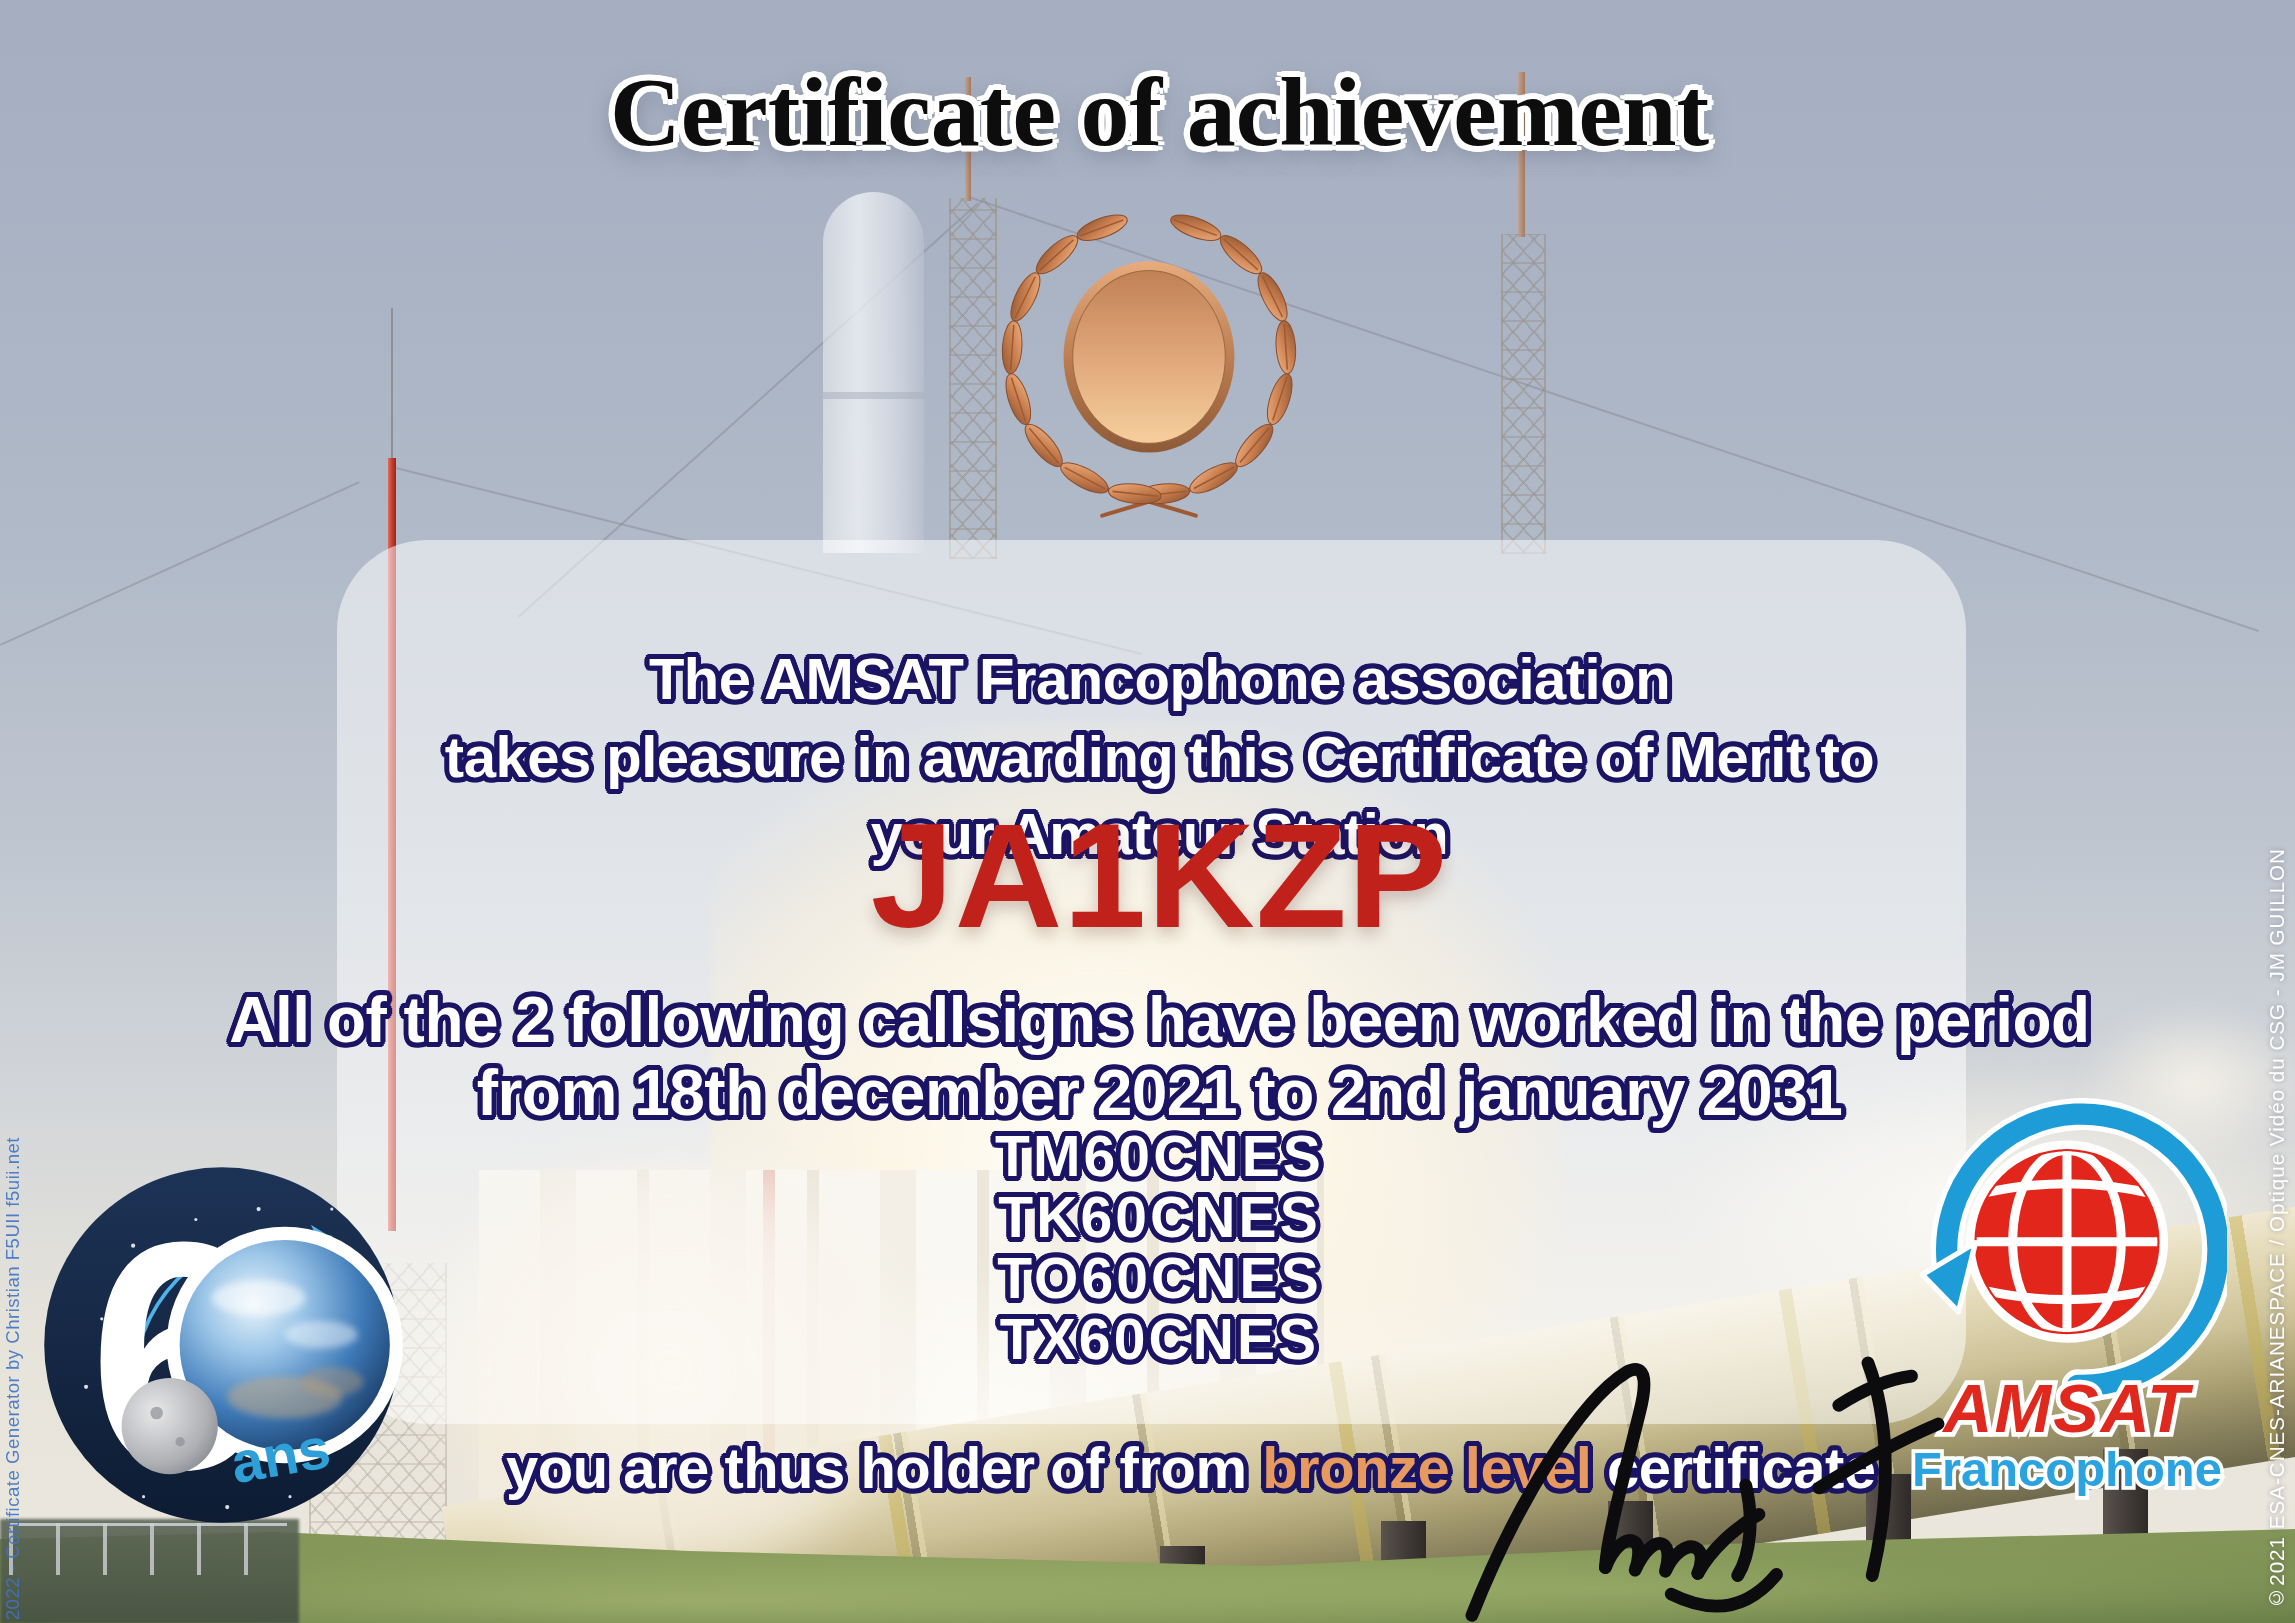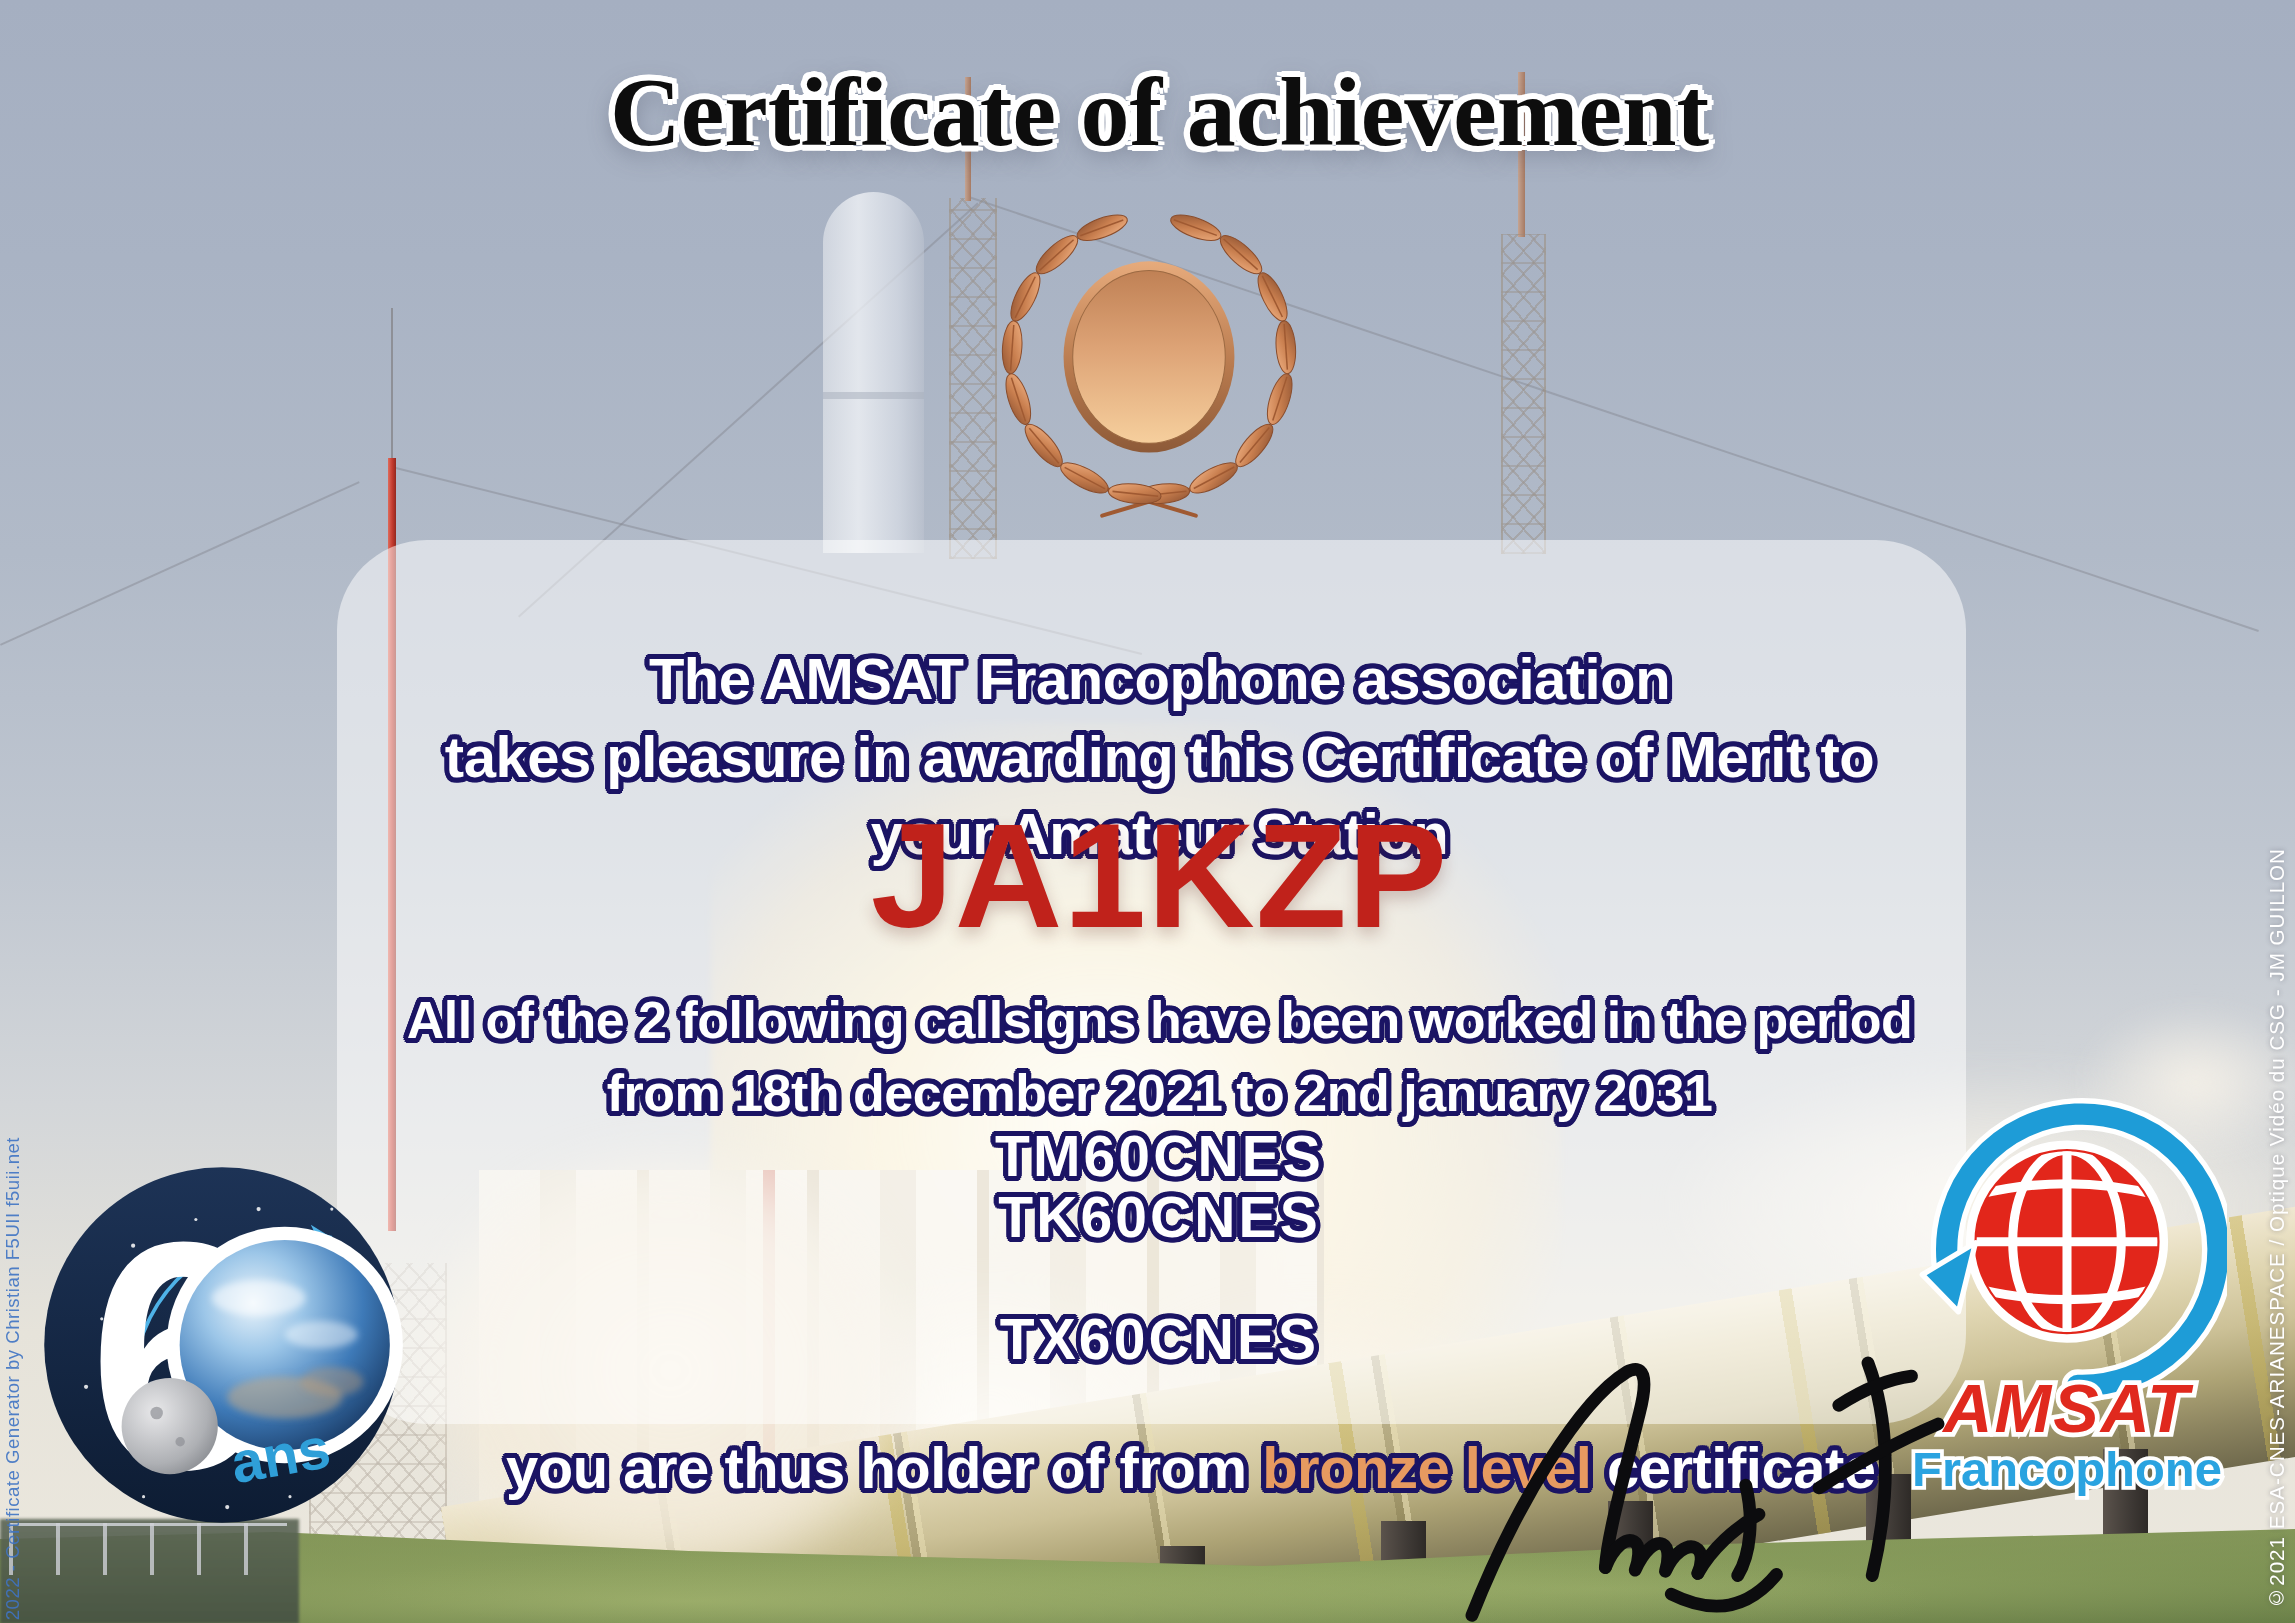--- a/index.html
+++ b/index.html
@@ -75,21 +75,21 @@
                      4.6px 4.6px 0 #fff,-4.6px 4.6px 0 #fff,4.6px -4.6px 0 #fff,-4.6px -4.6px 0 #fff,
                      0 8.2px 24px rgba(70,72,92,.55);}
   .onavy{color:#fff;font-weight:700;
          text-shadow:5.2px 0 0 #1b1464,-5.2px 0 0 #1b1464,0 5.2px 0 #1b1464,0 -5.2px 0 #1b1464,
                      3.6px 3.6px 0 #1b1464,-3.6px 3.6px 0 #1b1464,3.6px -3.6px 0 #1b1464,-3.6px -3.6px 0 #1b1464,
                      4.6px 2.1px 0 #1b1464,-4.6px 2.1px 0 #1b1464,4.6px -2.1px 0 #1b1464,-4.6px -2.1px 0 #1b1464,
                      2.1px 4.6px 0 #1b1464,-2.1px 4.6px 0 #1b1464,2.1px -4.6px 0 #1b1464,-2.1px -4.6px 0 #1b1464;margin-top:40px;}
   .intro{top:600px;font-size:58px;line-height:77px;letter-spacing:-0.5px;z-index:11;}
   .callsign{top:798px;font-size:149px;line-height:155px;font-weight:700;letter-spacing:1px;color:#c0221b;z-index:11;
             text-shadow:0 7.2px 15.5px rgba(90,30,25,.25);}
-  .worked{top:944px;font-size:52px;line-height:73px;letter-spacing:-0.5px;z-index:11;}
+  .worked{top:944px;font-size:64px;line-height:73px;letter-spacing:-0.5px;z-index:11;}
   .calllist{top:1085px;font-size:57px;line-height:61px;letter-spacing:3.1px;z-index:11;}
   .holder{top:1315px;font-size:58px;line-height:75px;letter-spacing:-0.5px;z-index:11;white-space:pre-wrap;}
   .holder .lvl{color:#e79a60;}
 
   
   .credit-r{right:6.2px;bottom:14.4px;z-index:14;writing-mode:vertical-rl;transform:rotate(180deg);
             font-size:20.6px;letter-spacing:1px;color:#ffffff;text-shadow:0 0 5.2px rgba(40,40,60,.4);}
   .credit-l{left:2.1px;bottom:4.1px;z-index:14;writing-mode:vertical-rl;transform:rotate(180deg);
             font-size:18.6px;letter-spacing:0.5px;color:#3f74c4;opacity:.9;}
 
@@ -186,20 +186,21 @@
   <div class="abs t-center onavy intro" style="top:678px;">takes pleasure in awarding this Certificate of Merit to</div>
   <div class="abs t-center onavy intro" style="top:755px;">your Amateur Station</div>
 
   <div class="abs t-center callsign">JA1KZP</div>
 
   <div class="abs t-center onavy worked" style="top:944px;">All of the 2 following callsigns have been worked in the period</div>
   <div class="abs t-center onavy worked" style="top:1017px;">from 18th december 2021 to 2nd january 2031</div>
 
   <div class="abs t-center onavy calllist" style="top:1086px;">TM60CNES</div>
   <div class="abs t-center onavy calllist" style="top:1147px;">TK60CNES</div>
+  <div class="abs t-center onavy calllist" style="top:1208px;">TO60CNES</div>
   <div class="abs t-center onavy calllist" style="top:1269px;">TX60CNES</div>
 
   <div class="abs t-center onavy holder">
     <span>you are thus holder of from </span><span class="lvl">bronze level</span><span> certificate</span>
   </div>
 
   <div class="svgbox" style="left:39px;top:1162px;width:366px;height:366px;">
     <svg viewBox="0 0 700 700" width="366" height="366">
       <defs>
         <radialGradient id="earthG" cx="0.35" cy="0.3" r="0.95">

